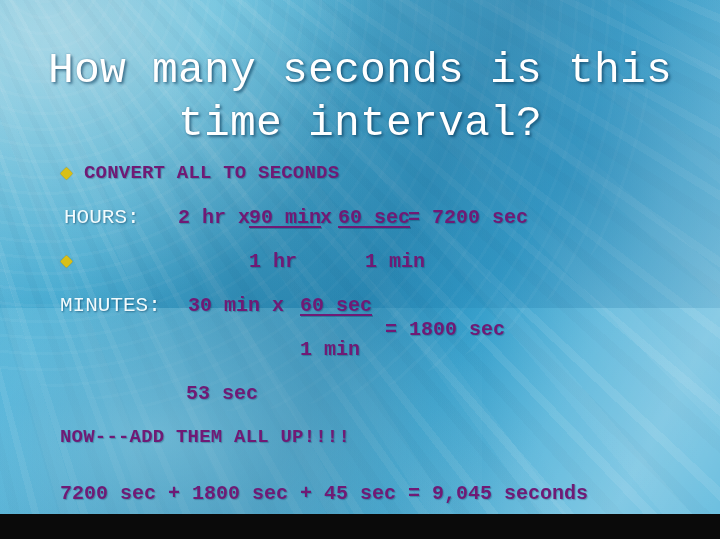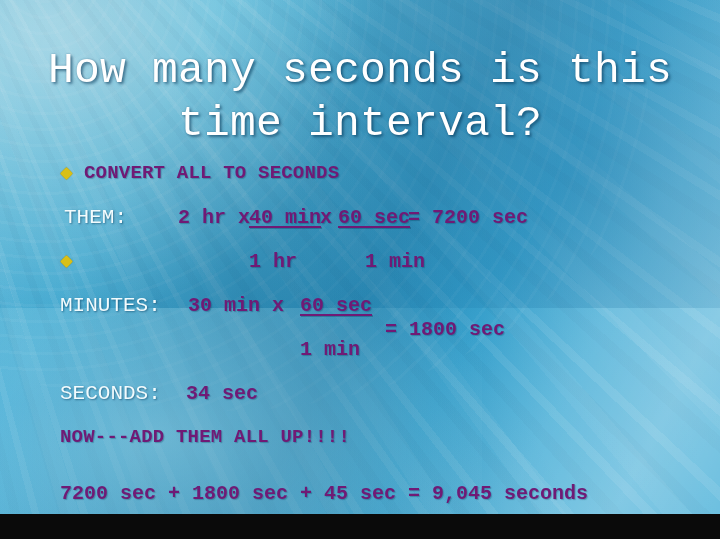--- a/index.html
+++ b/index.html
@@ -217,23 +217,23 @@
     </div>
 
     <div class="body-area">
 
       <div class="line">
         <span class="bullet"></span>
         <span class="txt red-caps" style="left:84px;">CONVERT ALL TO SECONDS</span>
       </div>
 
       <div class="line">
-        <span class="txt head" style="left:64px;">THEM:</span>
+        <span class="txt head" style="left:64px;">HOURS:</span>
         <span class="txt" style="left:178px;">2 hr  x</span>
-        <span class="txt u" style="left:249px;">40 min</span>
+        <span class="txt u" style="left:249px;">90 min</span>
         <span class="txt" style="left:320px;">x</span>
         <span class="txt u" style="left:338px;">60 sec</span>
         <span class="txt" style="left:408px;">= 7200 sec</span>
       </div>
 
       <div class="line">
         <span class="bullet"></span>
         <span class="txt" style="left:249px;">1 hr</span>
         <span class="txt" style="left:365px;">1 min</span>
       </div>
@@ -243,22 +243,21 @@
         <span class="txt" style="left:188px;">30 min  x</span>
         <span class="txt u" style="left:300px;">60 sec</span>
         <span class="txt" style="left:385px;margin-top:24px;">= 1800 sec</span>
       </div>
 
       <div class="line">
         <span class="txt" style="left:300px;">1 min</span>
       </div>
 
       <div class="line">
-        <span class="txt head" style="left:60px;">SECONDS:</span>
-        <span class="txt" style="left:186px;">34 sec</span>
+        <span class="txt" style="left:186px;">53 sec</span>
       </div>
 
       <div class="line">
         <span class="txt red-caps" style="left:60px;">NOW---ADD THEM ALL UP!!!!</span>
       </div>
 
       <div class="line">
         <span class="txt" style="left:60px;margin-top:12px;">7200 sec + 1800 sec + 45 sec =  9,045 seconds</span>
       </div>
 

